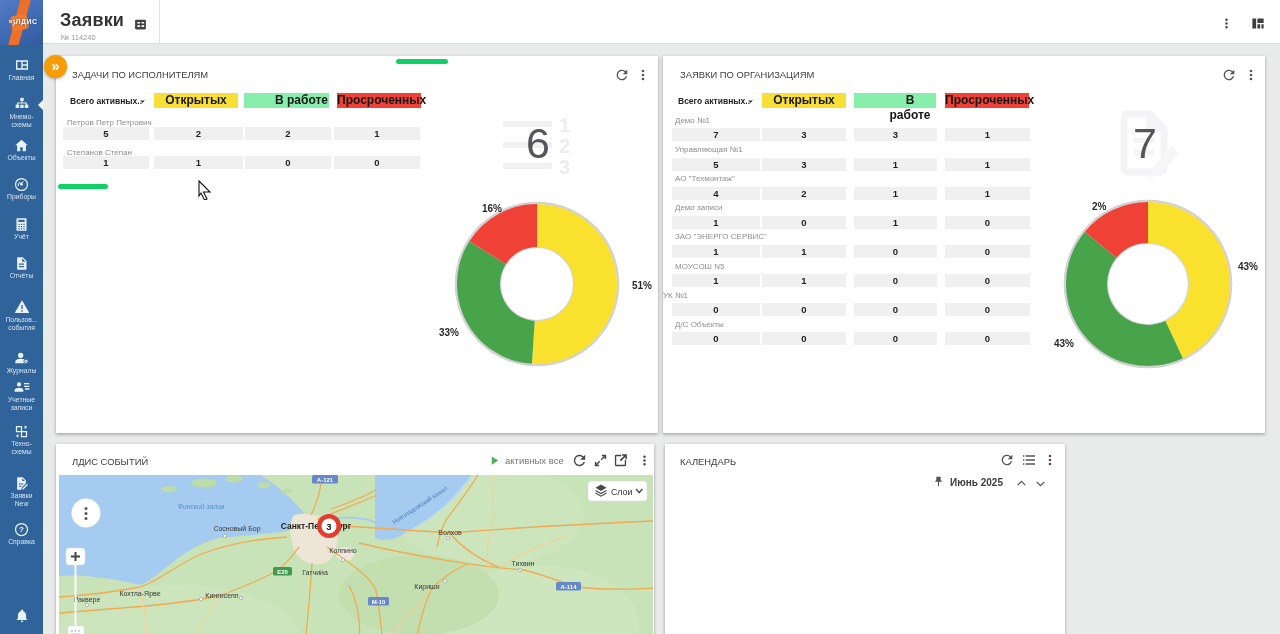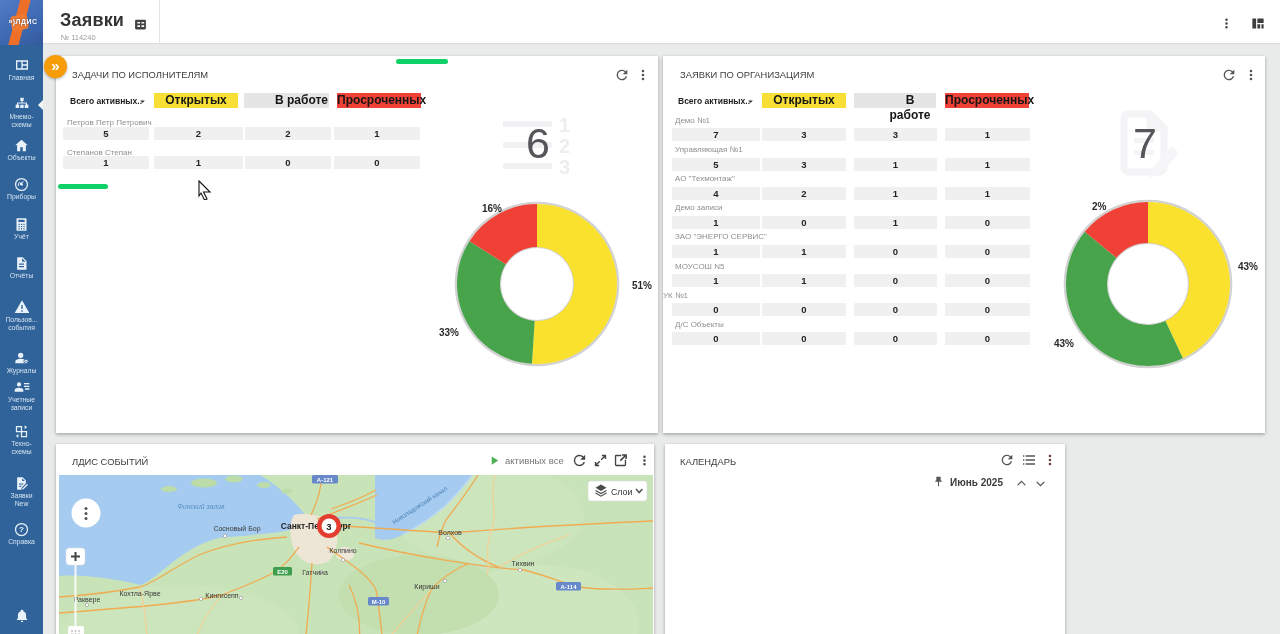--- a/index.html
+++ b/index.html
@@ -18,21 +18,21 @@
 #seltri{position:absolute;left:38px;top:99.5px;width:0;height:0;border-right:5px solid #f4f5f5;border-top:5px solid transparent;border-bottom:5px solid transparent}
 .panel{position:absolute;background:#fff;box-shadow:0 1px 3px rgba(0,0,0,.22),0 2px 4px rgba(0,0,0,.12)}
 #p1{left:56px;top:56px;width:602px;height:377px}
 #p2{left:663px;top:56px;width:602px;height:377px}
 #p3{left:56px;top:444px;width:598px;height:250px}
 #p4{left:665px;top:444px;width:400px;height:250px}
 .ptitle{position:absolute;font-size:9.4px;font-weight:400;color:#3e3e3e;letter-spacing:0}
 .gbar{position:absolute;height:4.5px;border-radius:2.5px;background:#0fd168}
 .drop{position:absolute;font-size:8.5px;font-weight:700;color:#222}
 .btn{position:absolute;height:15px;line-height:15px;text-align:center;font-size:12px;font-weight:700;color:#161616}
-.byellow{background:#f7df35}.bgreen{background:#e5e5e5;padding-left:30px;}.bred{background:#ef4136}
+.byellow{background:#f7df35}.bgreen{background:#86efac;padding-left:30px;}.bred{background:#ef4136}
 .rlabel{position:absolute;font-size:8px;color:#8f8f8f;white-space:nowrap}
 .cell{position:absolute;height:13px;line-height:13px;background:#f0f0f0;text-align:center;font-size:9.5px;font-weight:700;color:#242424}
 .pct{position:absolute;font-size:10px;font-weight:700;color:#2a2a2a}
 .bignum{position:absolute;font-size:43px;color:#55565a}
 .icobtn{position:absolute}
 #obtn{position:absolute;left:44px;top:55px;width:23px;height:23px;border-radius:50%;background:#f59c07;box-shadow:0 1px 3px rgba(0,0,0,.3);color:#fff;text-align:center;line-height:21px;font-size:15px;font-weight:700}
 </style></head>
 <body>
 <div id="sidebar">
 <div class="nav" style="top:57px">

